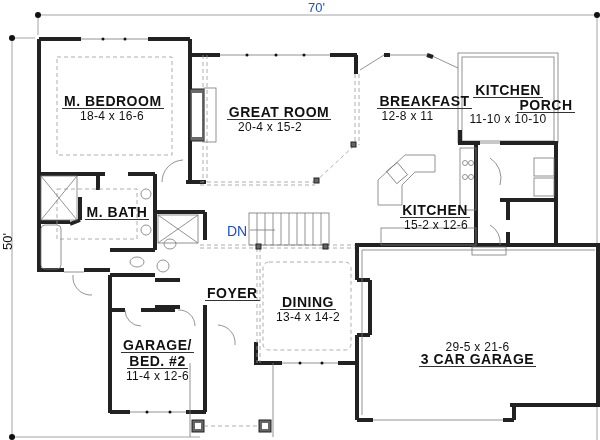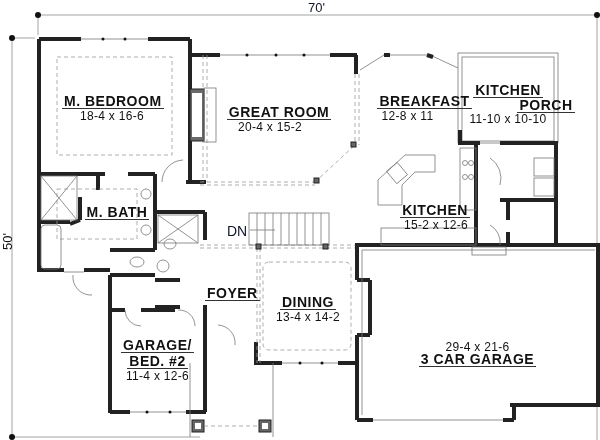--- a/index.html
+++ b/index.html
@@ -8,21 +8,21 @@
   .wall { fill: #6a6a6a; stroke: #222; stroke-width: 1; }
   .wline { stroke: #222; stroke-width: 4; fill: none; }
   .thin { stroke: #777; stroke-width: 0.8; fill: none; }
   .dash { stroke: #999; stroke-width: 0.8; fill: none; stroke-dasharray: 4 3; }
   .dim { stroke: #999; stroke-width: 0.9; fill: none; }
   .dot { fill: #111; }
   .post { fill: #666; stroke: #222; stroke-width: 1; }
   .room-name { position: absolute; font-weight: bold; font-size: 14px; color: #111; text-align: center; white-space: nowrap; letter-spacing: 0.5px; }
   .room-name span.u { border-bottom: 1px solid #333; padding: 0 2px; display: inline-block; line-height: 14px; }
   .room-dim { position: absolute; font-size: 12px; color: #111; text-align: center; white-space: nowrap; letter-spacing: 0.3px; }
-  .label { position: absolute; font-size: 13px; color: #0f172a; white-space: nowrap; }
+  .label { position: absolute; font-size: 13px; color: #1d4ed8; white-space: nowrap; }
   .vlabel { position: absolute; font-size: 13px; color: #111; transform: rotate(-90deg); transform-origin: left top; white-space: nowrap; }
 </style>
 </head>
 <body>
 
 <svg id="plan" viewBox="0 0 600 440" xmlns="http://www.w3.org/2000/svg">
 
   <g>
     <line class="dim" x1="38" y1="15" x2="597" y2="15"></line>
     <line class="dim" x1="38" y1="15" x2="38" y2="35"></line>
@@ -233,17 +233,17 @@
 <div class="room-dim" style="left:398px; top:218px; width:76px;">15-2 x 12-6</div>
 
 <div class="label" style="left:227px; top:223px; font-size:14px;">DN</div>
 
 <div class="room-name" style="left:205px; top:285px; width:52px;"><span class="u">FOYER</span></div>
 
 <div class="room-name" style="left:270px; top:294px; width:76px;"><span class="u">DINING</span></div>
 <div class="room-dim" style="left:268px; top:310px; width:80px;">13-4 x 14-2</div>
 
 <div class="room-name" style="left:415px; top:324px; width:125px;margin-top:27px;"><span class="u">3 CAR GARAGE</span></div>
-<div class="room-dim" style="left:425px; top:340px; width:105px;">29-4 x 21-6</div>
+<div class="room-dim" style="left:425px; top:340px; width:105px;">29-5 x 21-6</div>
 
 <div class="room-name" style="left:120px; top:337px; width:75px;"><span class="u">GARAGE/</span></div>
 <div class="room-name" style="left:120px; top:353px; width:75px;"><span class="u">BED. #2</span></div>
 <div class="room-dim" style="left:118px; top:369px; width:79px;">11-4 x 12-6</div>
 
 </body></html>

